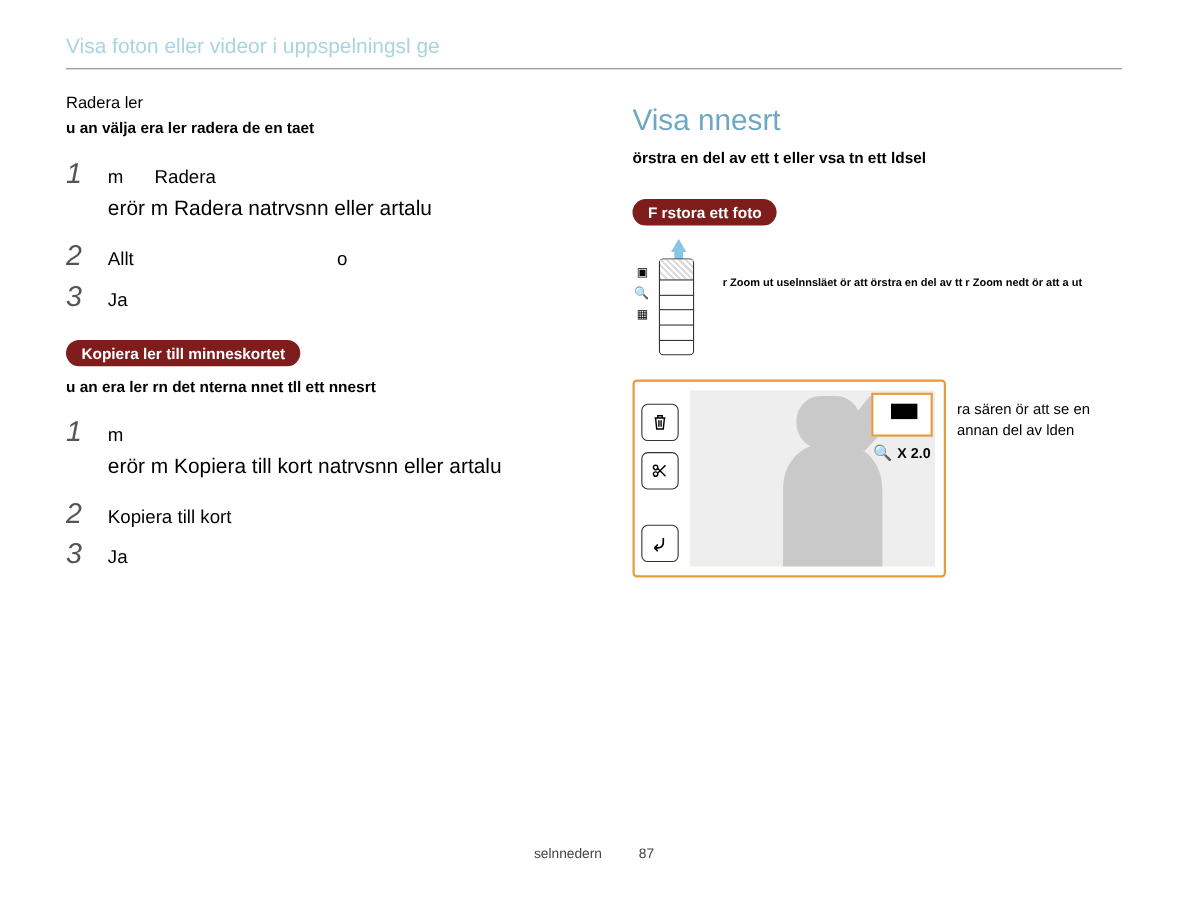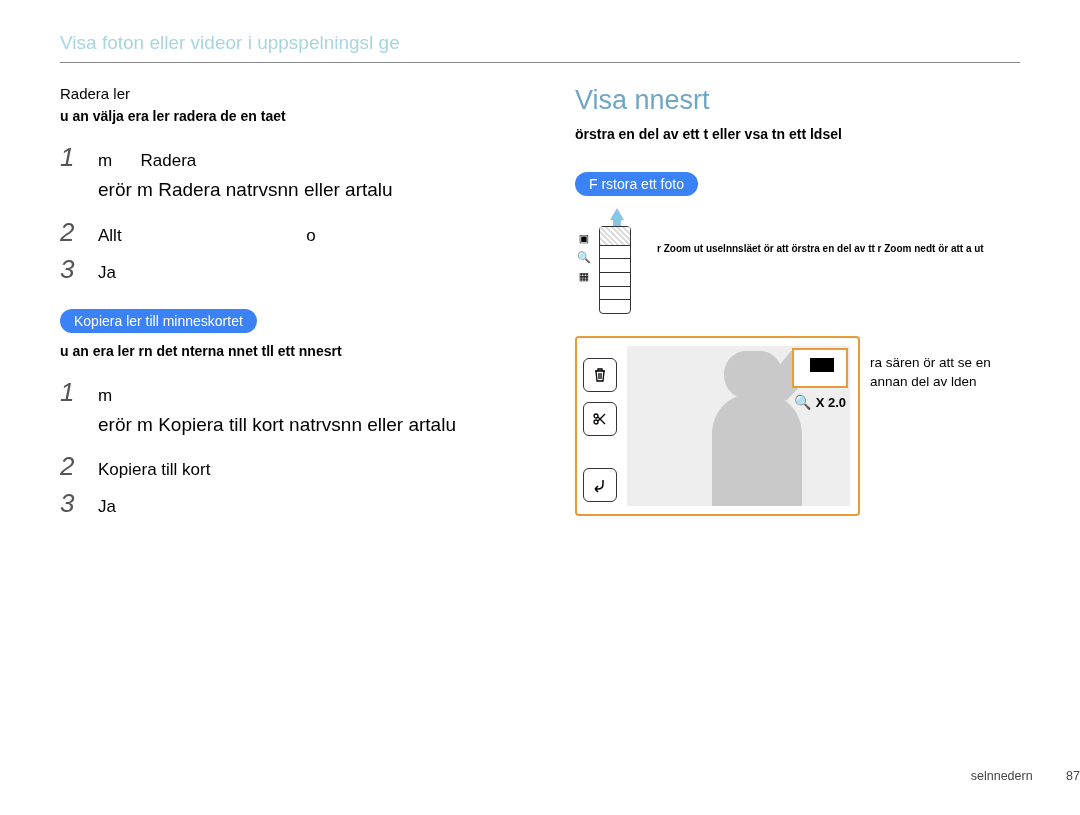--- a/index.html
+++ b/index.html
@@ -17,20 +17,21 @@
     .header {
       color: #a8d5e0;
       font-size: 19px;
       padding-bottom: 8px;
       border-bottom: 1px solid #888;
       margin-bottom: 22px;
     }
     .columns {
       display: flex;
       gap: 70px;
+      align-items: flex-end;
     }
     .col {
       flex: 1;
     }
     .subhead {
       font-size: 15px;
       margin-bottom: 6px;
     }
     .desc {
       font-size: 14px;
@@ -58,27 +59,28 @@
     .step-sub {
       font-size: 19px;
       margin-left: 38px;
       margin-top: -2px;
       margin-bottom: 14px;
       line-height: 1.35;
     }
     .spaced-o { display: inline-block; margin-left: 180px; }
     .pill {
       display: inline-block;
-      background: #3b82f6;
+      background: #7f1d1d;
       color: #fff;
       border-radius: 14px;
       padding: 4px 14px;
       font-size: 14px;
       margin-top: 18px;
       margin-bottom: 10px;
+      font-weight: bold;
     }
     .sect-title {
       color: #6fa6c4;
       font-size: 27px;
       margin-bottom: 10px;
     }
     .sect-desc {
       font-size: 14px;
       font-weight: bold;
       margin-bottom: 12px;
@@ -201,21 +203,21 @@
       font-size: 13.5px;
       line-height: 1.4;
       max-width: 150px;
       padding-top: 18px;
     }
     .nav-wrap{position:relative;}
     .footer {
       position: absolute;
       bottom: 32px;
       left: 0; right:0;
-      text-align: right;
+      text-align: center;
       font-size: 12.5px;
       color:#444;
     }
     .footer .pn { margin-left: 30px; }
   </style>
 </head>
 <body>
 
 <div class="page">
   <div class="header">Visa foton eller videor i uppspelningsl ge</div>

